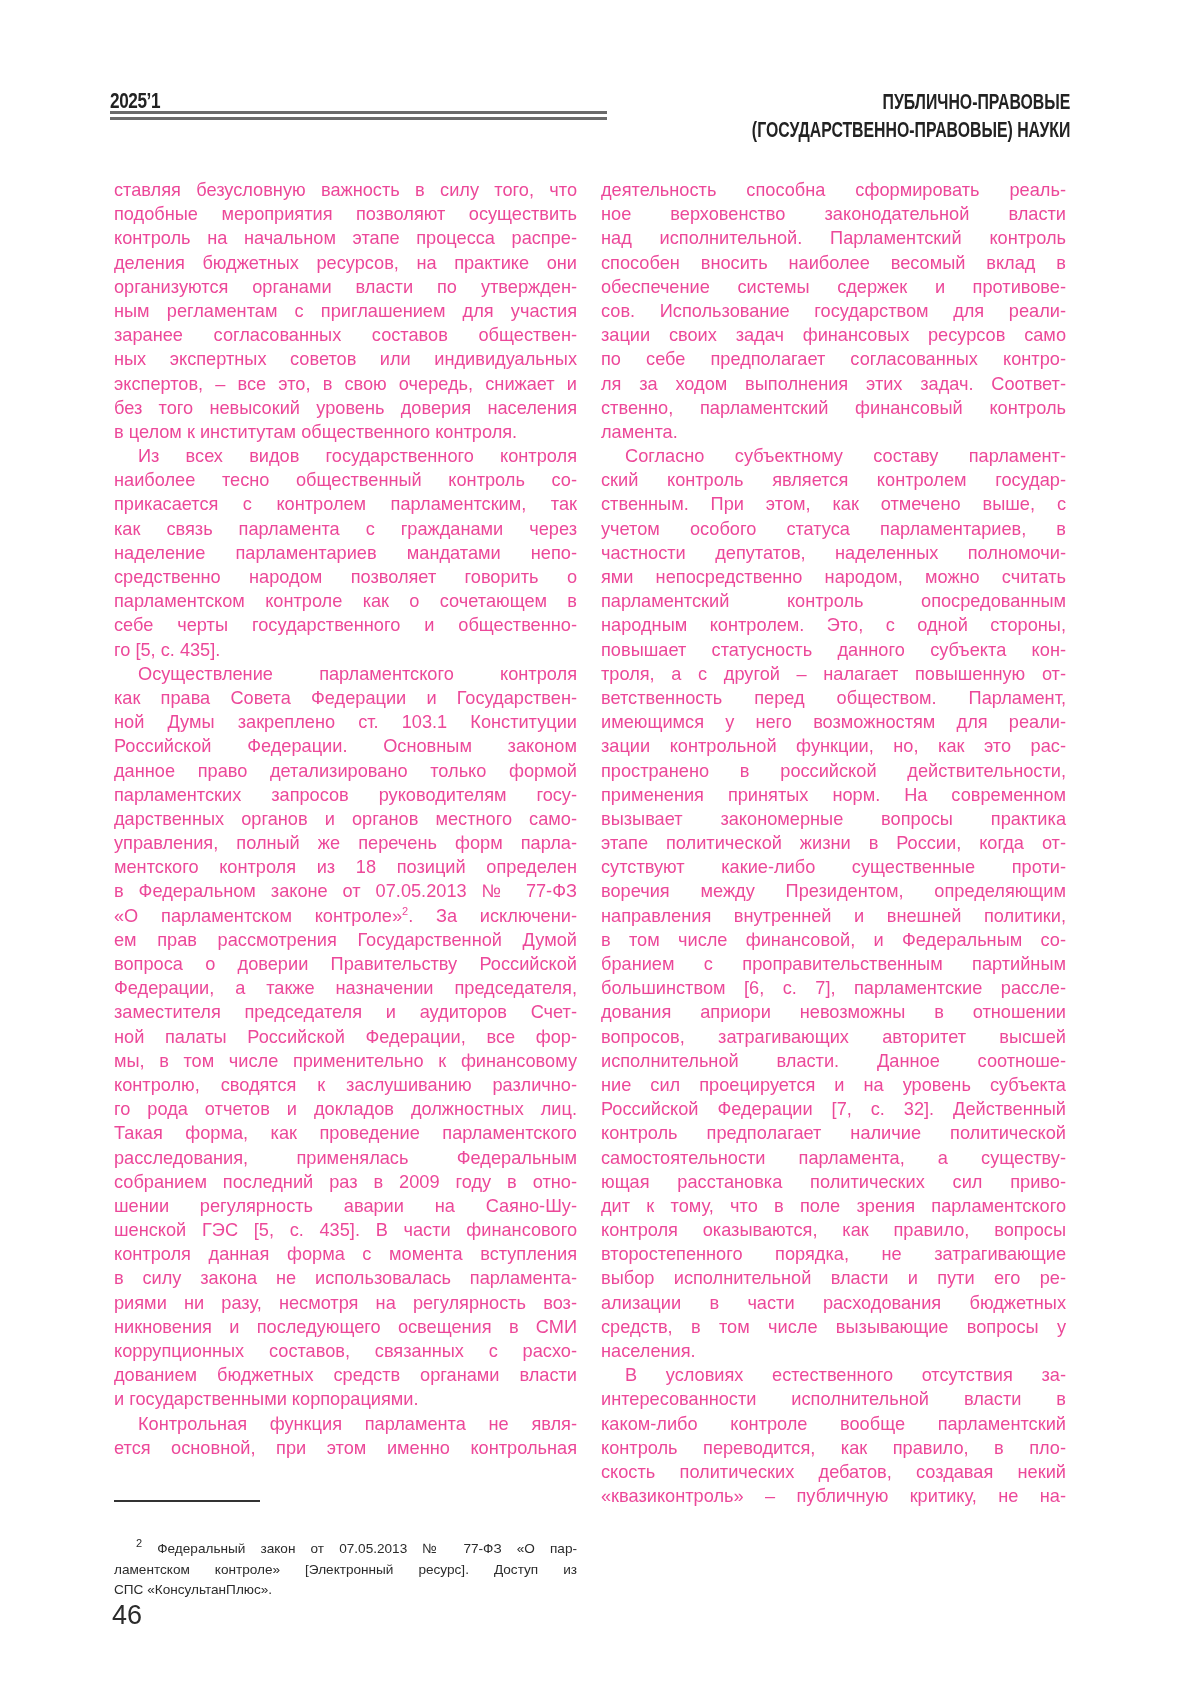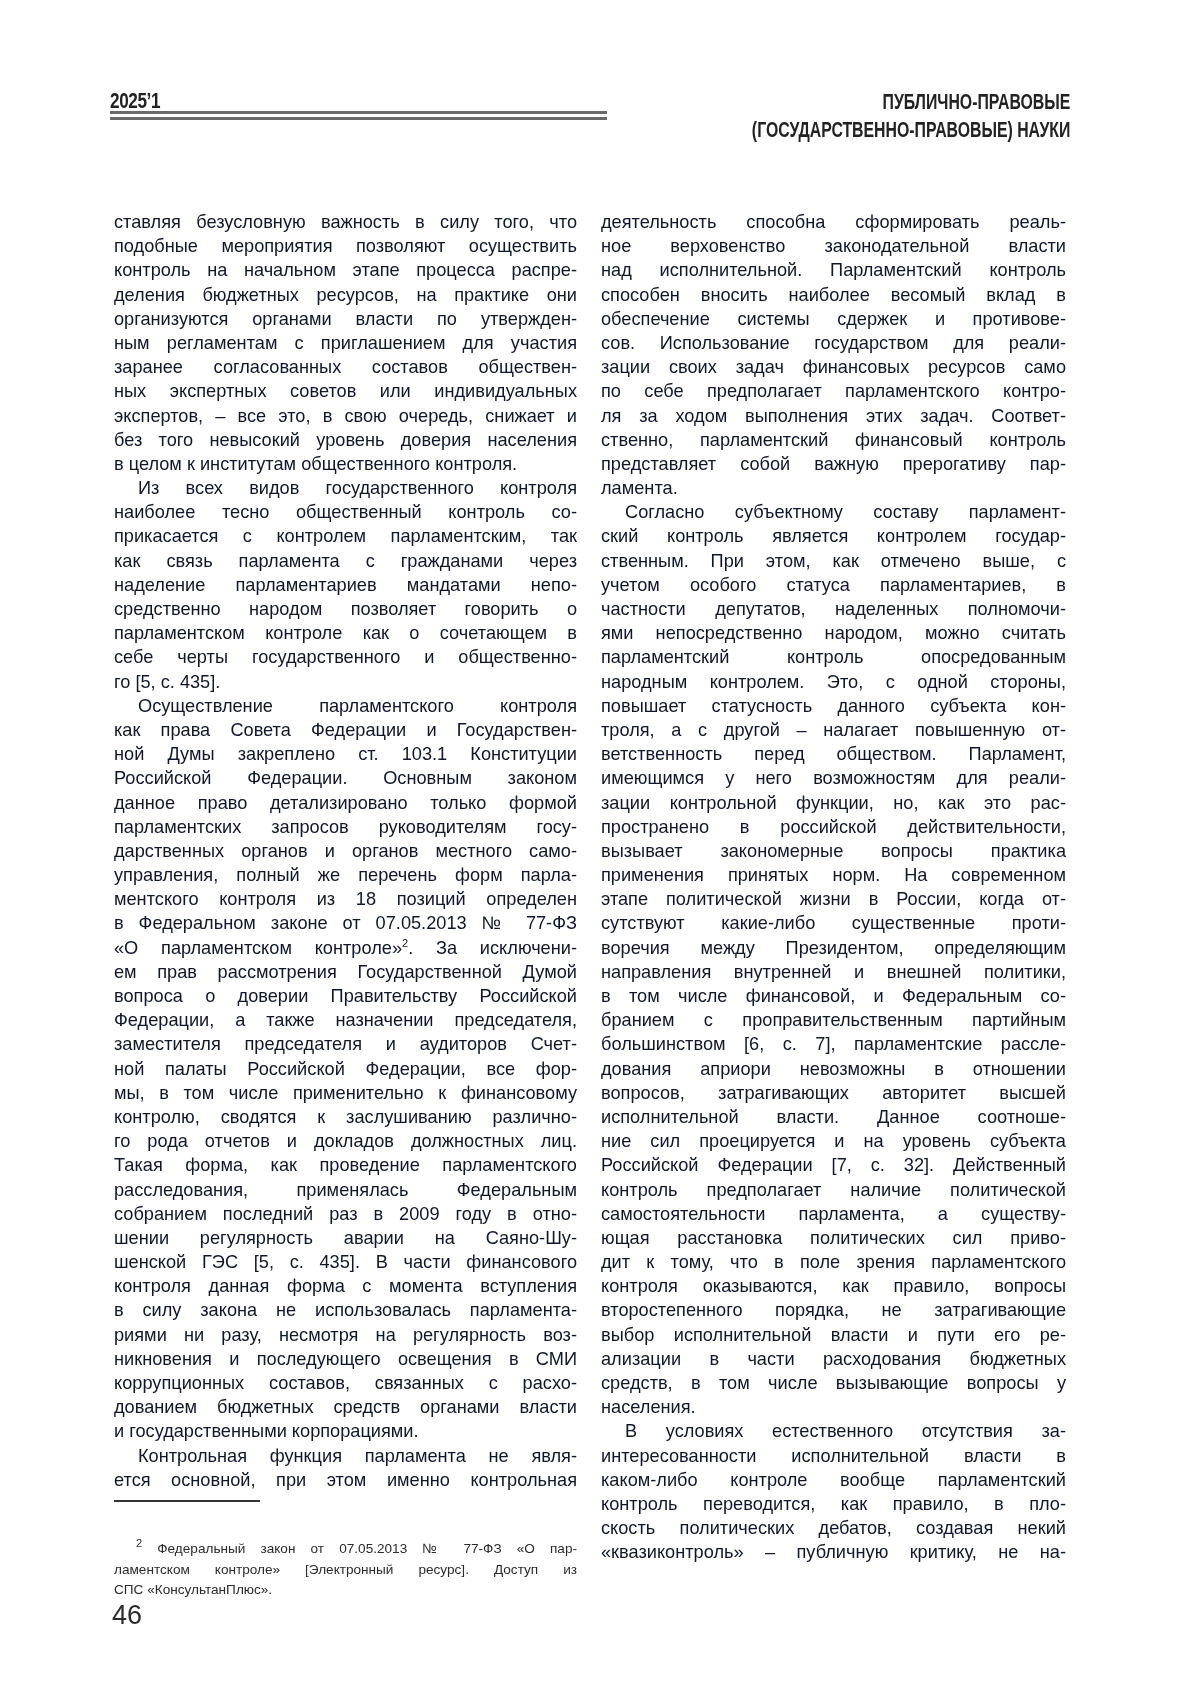--- a/index.html
+++ b/index.html
@@ -9,21 +9,21 @@
       position: absolute; left: 110px; top: 88px;
       font-family: "Liberation Sans", sans-serif; font-weight: 700; font-size: 22px;
       letter-spacing: -0.5px; transform: scaleX(0.78); transform-origin: left top; color: #222;
     }
     .hdr-rule { position: absolute; left: 110px; width: 497px; height: 3px; background: #6a6a6a; }
     .hdr-right {
       position: absolute; right: 130px; top: 88px; text-align: right;
       font-family: "Liberation Sans", sans-serif; font-weight: 700; font-size: 22px; line-height: 28px;
       transform: scaleX(0.72); transform-origin: right top; color: #222; white-space: nowrap;
     }
-    .col { position: absolute; top: 178px; font-family: "Liberation Sans", sans-serif; font-size: 18.2px; line-height: 24.2px; color: #0f172a; margin-top: 32px; }
+    .col { position: absolute; top: 178px; font-family: "Liberation Sans", sans-serif; font-size: 18.2px; line-height: 24.2px; color: #ec4899; }
     .col-left { left: 114px; width: 463px; }
     .col-right { left: 601px; width: 465px; }
     .ln { display: block; text-align: justify; text-align-last: justify; white-space: nowrap; height: 24.2px; overflow: visible; }
     .ln.last { text-align-last: left; }
     .ln.indent { padding-left: 24px; }
     sup { font-size: 11px; line-height: 0; vertical-align: super; }
     .fn-rule { position: absolute; left: 114px; top: 1500px; width: 146px; height: 2px; background: #333; }
     .footnote { position: absolute; left: 114px; top: 1508px; width: 463px; font-family: "Liberation Sans", sans-serif; font-size: 13.6px; line-height: 20.5px; color: #2b2b2b; margin-top: 31px; }
     .footnote .ln { height: 20.5px; }
     .footnote .indent { padding-left: 22px; }
@@ -97,41 +97,40 @@
       <span class="ln"><span>ется основной, при этом именно контрольная</span></span>
     </div>
   <div class="col col-right" id="col-right">
       <span class="ln"><span>деятельность способна сформировать реаль-</span></span>
       <span class="ln"><span>ное верховенство законодательной власти</span></span>
       <span class="ln"><span>над исполнительной. Парламентский контроль</span></span>
       <span class="ln"><span>способен вносить наиболее весомый вклад в</span></span>
       <span class="ln"><span>обеспечение системы сдержек и противове-</span></span>
       <span class="ln"><span>сов. Использование государством для реали-</span></span>
       <span class="ln"><span>зации своих задач финансовых ресурсов само</span></span>
-      <span class="ln"><span>по себе предполагает парламентского контро-</span></span>
+      <span class="ln"><span>по себе предполагает согласованных контро-</span></span>
       <span class="ln"><span>ля за ходом выполнения этих задач. Соответ-</span></span>
       <span class="ln"><span>ственно, парламентский финансовый контроль</span></span>
-      <span class="ln"><span>представляет собой важную прерогативу пар-</span></span>
       <span class="ln last"><span>ламента.</span></span>
       <span class="ln indent"><span>Согласно субъектному составу парламент-</span></span>
       <span class="ln"><span>ский контроль является контролем государ-</span></span>
       <span class="ln"><span>ственным. При этом, как отмечено выше, с</span></span>
       <span class="ln"><span>учетом особого статуса парламентариев, в</span></span>
       <span class="ln"><span>частности депутатов, наделенных полномочи-</span></span>
       <span class="ln"><span>ями непосредственно народом, можно считать</span></span>
       <span class="ln"><span>парламентский контроль опосредованным</span></span>
       <span class="ln"><span>народным контролем. Это, с одной стороны,</span></span>
       <span class="ln"><span>повышает статусность данного субъекта кон-</span></span>
       <span class="ln"><span>троля, а с другой – налагает повышенную от-</span></span>
       <span class="ln"><span>ветственность перед обществом. Парламент,</span></span>
       <span class="ln"><span>имеющимся у него возможностям для реали-</span></span>
       <span class="ln"><span>зации контрольной функции, но, как это рас-</span></span>
       <span class="ln"><span>пространено в российской действительности,</span></span>
+      <span class="ln"><span>применения принятых норм. На современном</span></span>
       <span class="ln"><span>вызывает закономерные вопросы практика</span></span>
-      <span class="ln"><span>применения принятых норм. На современном</span></span>
       <span class="ln"><span>этапе политической жизни в России, когда от-</span></span>
       <span class="ln"><span>сутствуют какие-либо существенные проти-</span></span>
       <span class="ln"><span>воречия между Президентом, определяющим</span></span>
       <span class="ln"><span>направления внутренней и внешней политики,</span></span>
       <span class="ln"><span>в том числе финансовой, и Федеральным со-</span></span>
       <span class="ln"><span>бранием с проправительственным партийным</span></span>
       <span class="ln"><span>большинством [6, с. 7], парламентские рассле-</span></span>
       <span class="ln"><span>дования априори невозможны в отношении</span></span>
       <span class="ln"><span>вопросов, затрагивающих авторитет высшей</span></span>
       <span class="ln"><span>исполнительной власти. Данное соотноше-</span></span>

